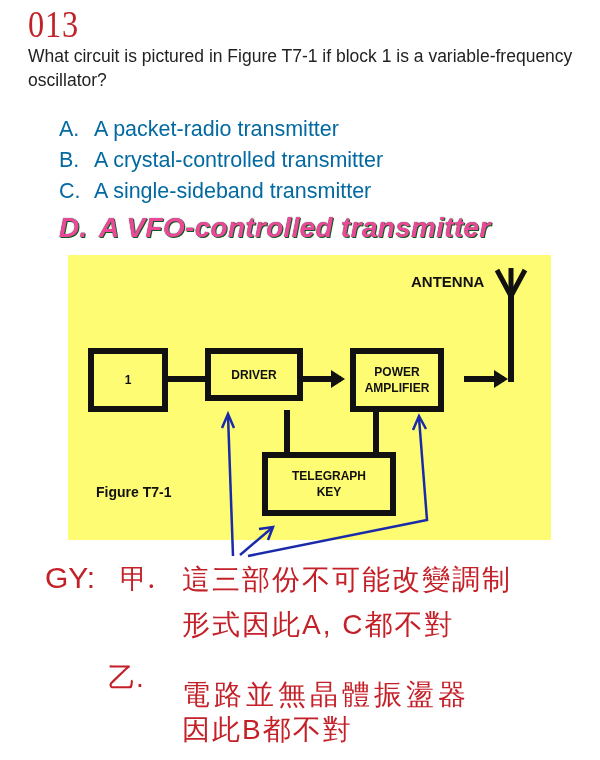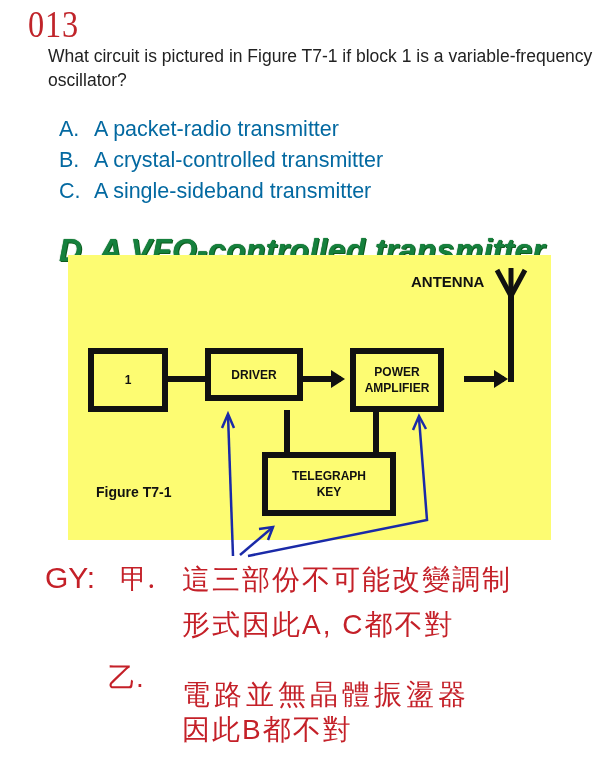--- a/index.html
+++ b/index.html
@@ -1,21 +1,21 @@
 <!DOCTYPE html>
 <html><head>
 <meta charset="utf-8">
 <style>
   html,body{margin:0;padding:0;background:#fff;}
   body{width:600px;height:760px;position:relative;overflow:hidden;font-family:"Liberation Sans",sans-serif;}
   .qnum{position:absolute;left:28px;top:2px;font-family:"Liberation Serif",serif;font-size:38px;color:#c0242a;letter-spacing:1px;transform:scaleX(0.85);transform-origin:left top;}
-  .qtext{position:absolute;left:48px;top:44px;width:550px;font-size:17.5px;line-height:24px;color:#222;}
+  .qtext{position:absolute;left:28px;top:44px;width:550px;font-size:17.5px;line-height:24px;color:#222;}
   .opt{position:absolute;left:59px;font-size:21.5px;color:#0369a1;white-space:nowrap;}
   .opt .lt{display:inline-block;width:35px;}
-  .opt-d{font-style:italic;font-weight:bold;color:#15803d;font-size:32px;text-shadow:1px 1px 0 #0d5b1c,0 0 1px #0d5b1c;letter-spacing:0.3px;margin-top:20px;}
+  .opt-d{font-style:italic;font-weight:bold;color:#ec4899;font-size:28px;text-shadow:1px 1px 0 #0d5b1c,0 0 1px #0d5b1c;letter-spacing:0.3px;}
   .panel{position:absolute;left:68px;top:255px;width:483px;height:285px;background:#fdfc72;}
   .box{position:absolute;border:6px solid #111;box-sizing:border-box;display:flex;align-items:center;justify-content:center;text-align:center;font-weight:bold;font-size:12px;line-height:16px;color:#111;background:#fdfc72;}
   .line{position:absolute;background:#111;}
   .lbl{position:absolute;font-weight:bold;color:#111;}
   .ann{position:absolute;color:#c42028;white-space:nowrap;}
   svg{position:absolute;left:0;top:0;}
 </style>
 </head>
 <body>
 

